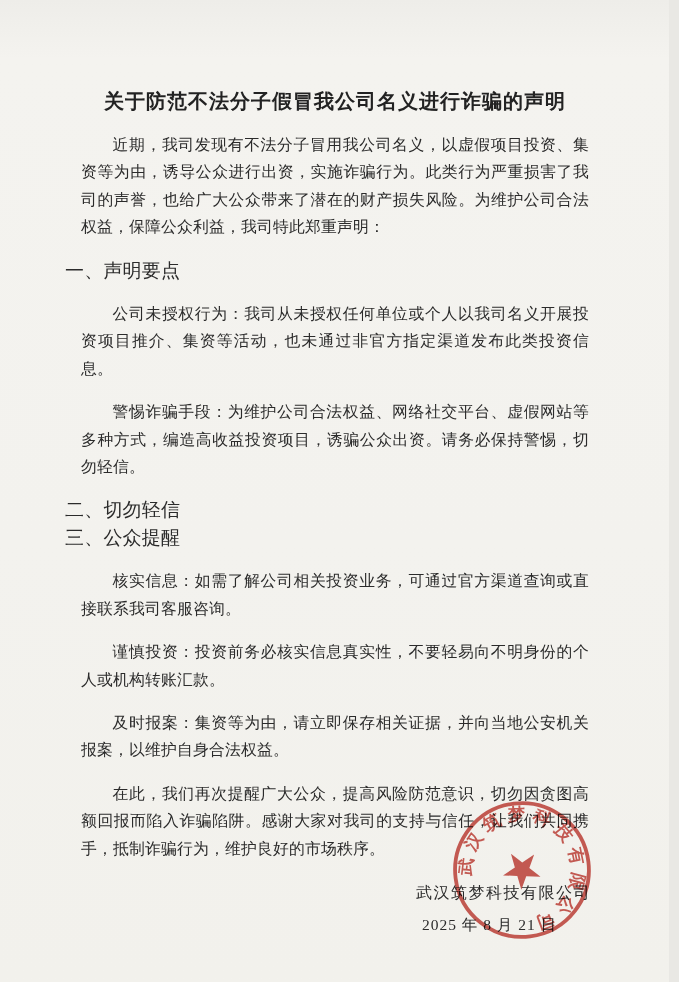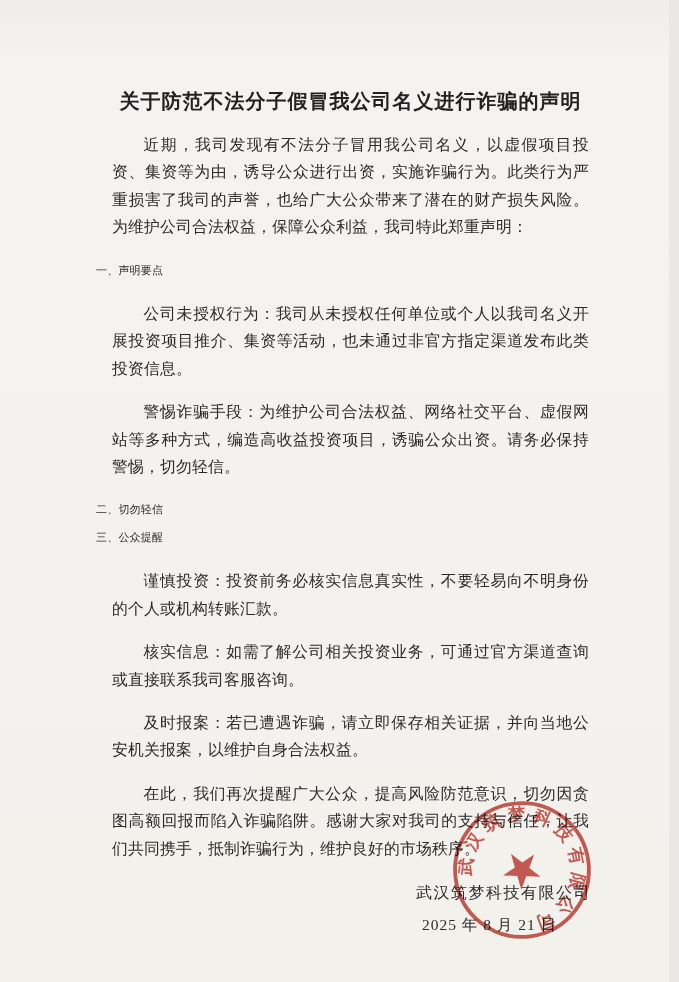--- a/index.html
+++ b/index.html
@@ -8,21 +8,21 @@
     background:#e9e8e4;
     font-family:"Liberation Serif","DejaVu Serif",serif;
     overflow:hidden;
   }
   .page{
     position:relative;
     width:669px;height:982px;
     background:linear-gradient(180deg,#eeede9 0%,#f4f3ef 6%,#f3f2ee 55%,#f2f1ec 100%);
     color:#2b2b2b;
     box-sizing:border-box;
-    padding:88px 64px 0 96px;
+    padding:88px 64px 0 65px;
   }
   .title{
     margin:0 0 16px 0;
     font-size:20px;
     font-weight:bold;
     text-align:center;
     letter-spacing:1px;
     color:#222;
   }
   .para{
@@ -30,21 +30,21 @@
     font-size:15.8px;
     line-height:27.4px;
     text-align:justify;
     text-justify:inter-ideograph;
     letter-spacing:0.2px;
     color:#2b2b2b;
   }
   .indent{text-indent:2em;}
   .heading{
     margin:0;
-    font-size:11px;
+    font-size:19px;
     line-height:27.4px;
     letter-spacing:0.2px;
     color:#2b2b2b;
   }
   .signature{
     margin-top:2px;
     text-align:right;
   }
   .signature .company{
     margin:0 14px 0 0;
@@ -84,23 +84,23 @@
 
   <p class="para indent">近期，我司发现有不法分子冒用我公司名义，以虚假项目投资、集资等为由，诱导公众进行出资，实施诈骗行为。此类行为严重损害了我司的声誉，也给广大公众带来了潜在的财产损失风险。为维护公司合法权益，保障公众利益，我司特此郑重声明：</p>
 
   <p class="heading">一、声明要点</p>
   <p class="para indent">公司未授权行为：我司从未授权任何单位或个人以我司名义开展投资项目推介、集资等活动，也未通过非官方指定渠道发布此类投资信息。</p>
   <p class="para indent">警惕诈骗手段：为维护公司合法权益、网络社交平台、虚假网站等多种方式，编造高收益投资项目，诱骗公众出资。请务必保持警惕，切勿轻信。</p>
 
   <p class="heading">二、切勿轻信</p>
 
   <p class="heading">三、公众提醒</p>
+  <p class="para indent">核实信息：如需了解公司相关投资业务，可通过官方渠道查询或直接联系我司客服咨询。</p>
   <p class="para indent">谨慎投资：投资前务必核实信息真实性，不要轻易向不明身份的个人或机构转账汇款。</p>
-  <p class="para indent">核实信息：如需了解公司相关投资业务，可通过官方渠道查询或直接联系我司客服咨询。</p>
-  <p class="para indent">及时报案：若已遭遇诈骗，请立即保存相关证据，并向当地公安机关报案，以维护自身合法权益。</p>
+  <p class="para indent">及时报案：集资等为由，请立即保存相关证据，并向当地公安机关报案，以维护自身合法权益。</p>
   <p class="para indent">在此，我们再次提醒广大公众，提高风险防范意识，切勿因贪图高额回报而陷入诈骗陷阱。感谢大家对我司的支持与信任，让我们共同携手，抵制诈骗行为，维护良好的市场秩序。</p>
 
   <div class="signature">
     <p class="company">武汉筑梦科技有限公司</p>
     <p class="date">2025 年 8 月 21 日</p>
   </div>
 
   <svg class="seal" viewBox="0 0 200 200" aria-hidden="true">
     <g transform="rotate(38 100 100)">
       <circle class="seal-circle" cx="100" cy="100" r="88" stroke="#c23a32"></circle>

